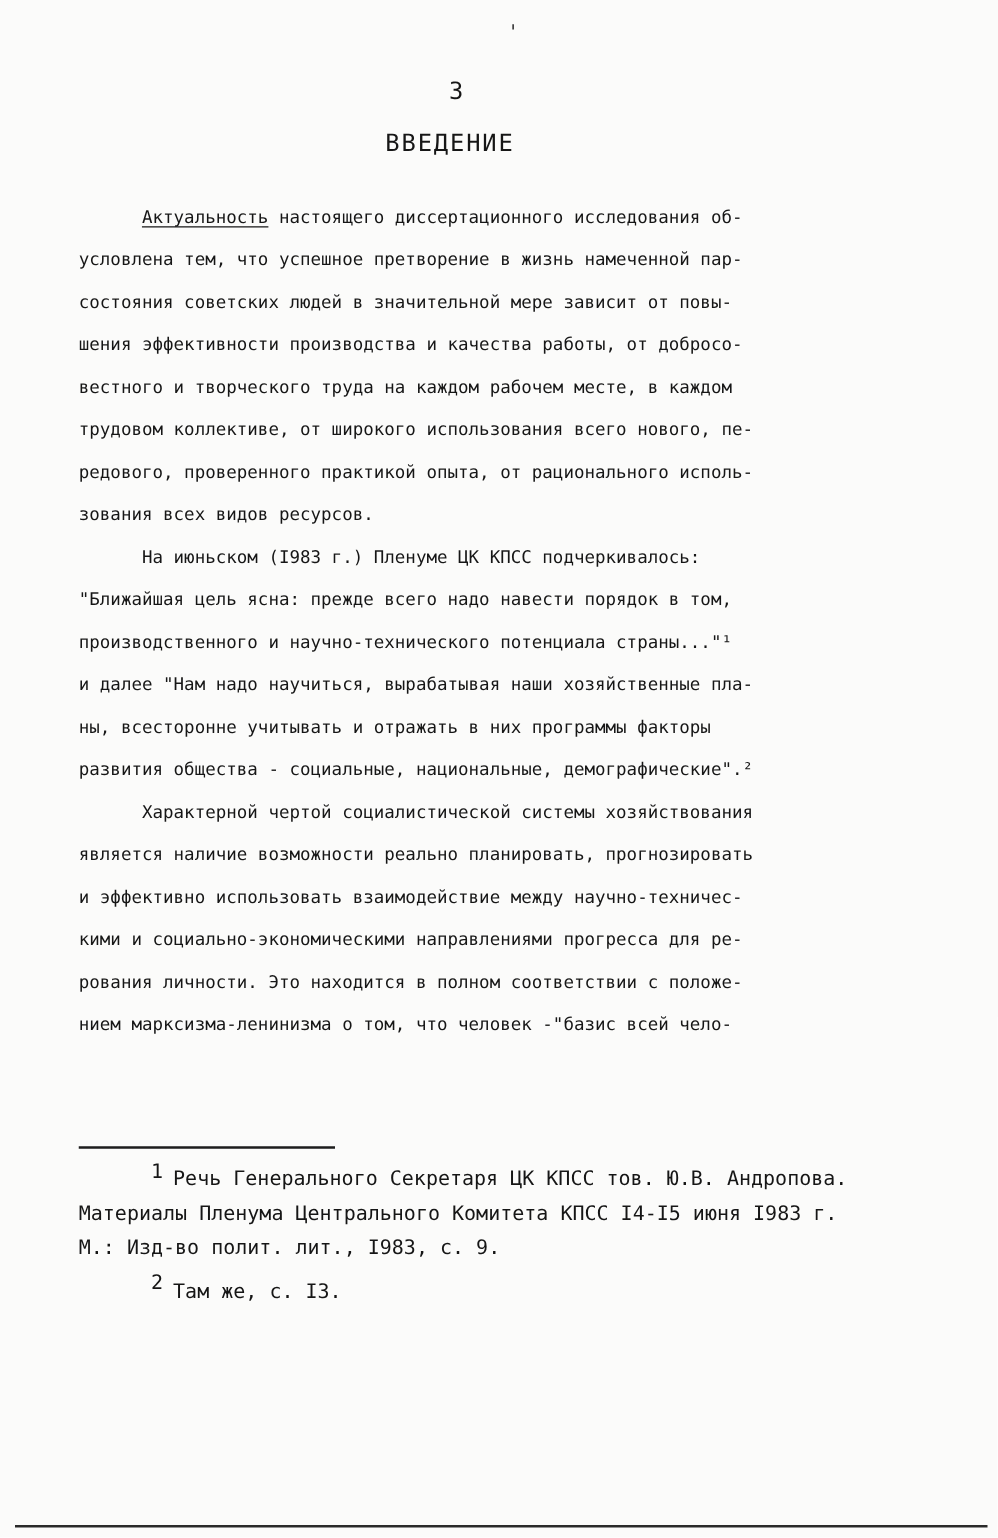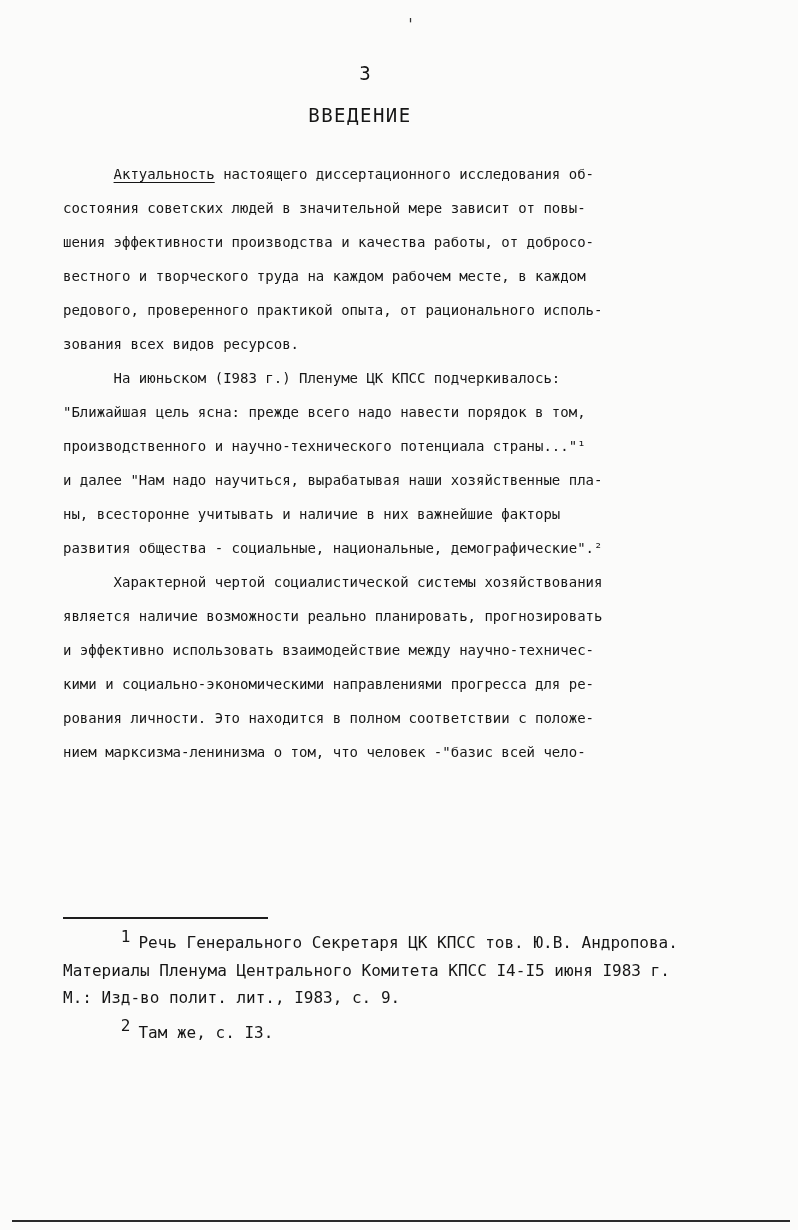--- a/index.html
+++ b/index.html
@@ -83,32 +83,34 @@
 
   <span class="stray">'</span>
 
   <div class="pagenum">3</div>
 
   <div class="heading">ВВЕДЕНИЕ</div>
 
   <div class="bodytext">
     <div class="line lead"><span class="u">Актуальность</span><span> настоящего диссертационного исследования об-</span></div>
     <div>
+        <div class="line">условлена тем, что успешное претворение в жизнь намеченной пар-</div>
         <div class="line">состояния советских людей в значительной мере зависит от повы-</div>
         <div class="line">шения эффективности производства и качества работы, от добросо-</div>
         <div class="line">вестного и творческого труда на каждом рабочем месте, в каждом</div>
+        <div class="line">трудовом коллективе, от широкого использования всего нового, пе-</div>
         <div class="line">редового, проверенного практикой опыта, от рационального исполь-</div>
         <div class="line">зования всех видов ресурсов.</div>
       </div>
     <div>
         <div class="line">      На июньском (I983 г.) Пленуме ЦК КПСС подчеркивалось:</div>
         <div class="line">"Ближайшая цель ясна: прежде всего надо навести порядок в том,</div>
         <div class="line">производственного и научно-технического потенциала страны..."¹</div>
         <div class="line">и далее "Нам надо научиться, вырабатывая наши хозяйственные пла-</div>
-        <div class="line">ны, всесторонне учитывать и наличие в них важнейшие факторы</div>
+        <div class="line">ны, всесторонне учитывать и отражать в них программы факторы</div>
         <div class="line">развития общества - социальные, национальные, демографические".²</div>
       </div>
     <div>
         <div class="line">      Характерной чертой социалистической системы хозяйствования</div>
         <div class="line">является наличие возможности реально планировать, прогнозировать</div>
         <div class="line">и эффективно использовать взаимодействие между научно-техничес-</div>
         <div class="line">кими и социально-экономическими направлениями прогресса для ре-</div>
         <div class="line">рования личности. Это находится в полном соответствии с положе-</div>
         <div class="line">нием марксизма-ленинизма о том, что человек -"базис всей чело-</div>
       </div>

